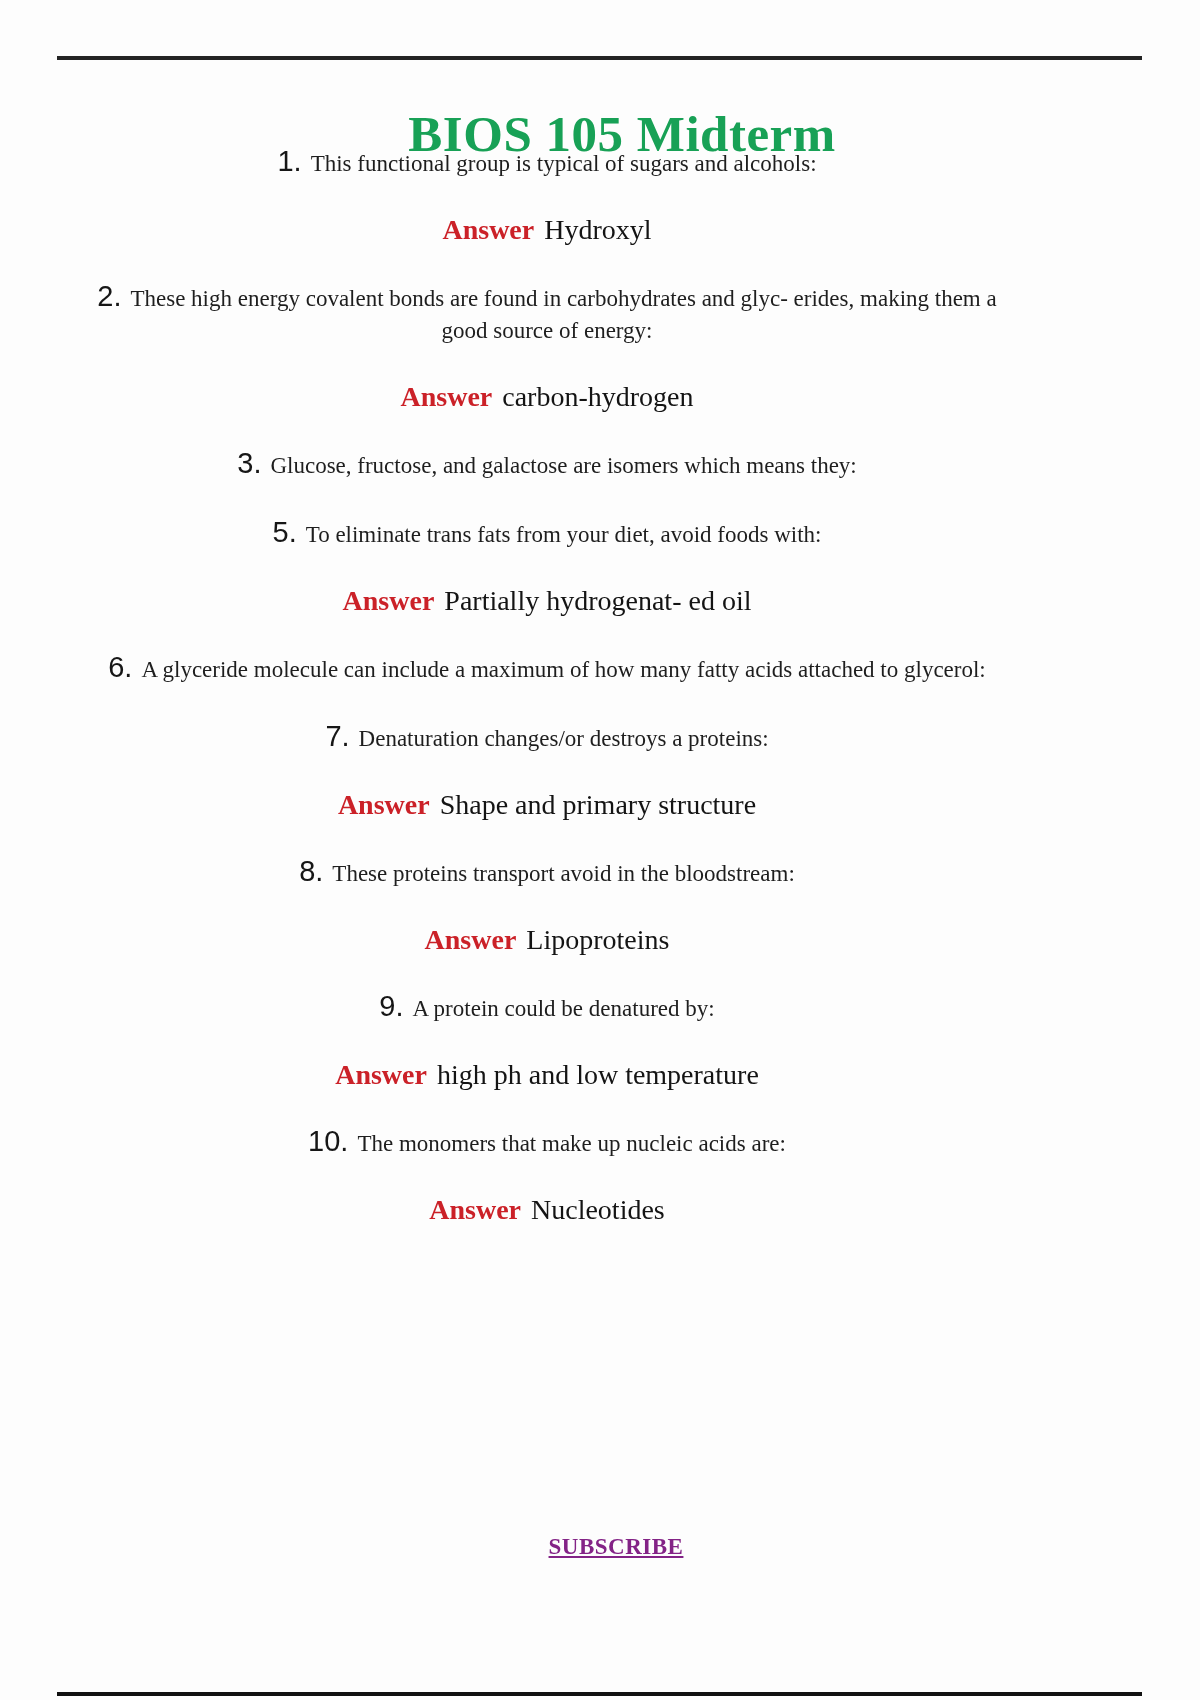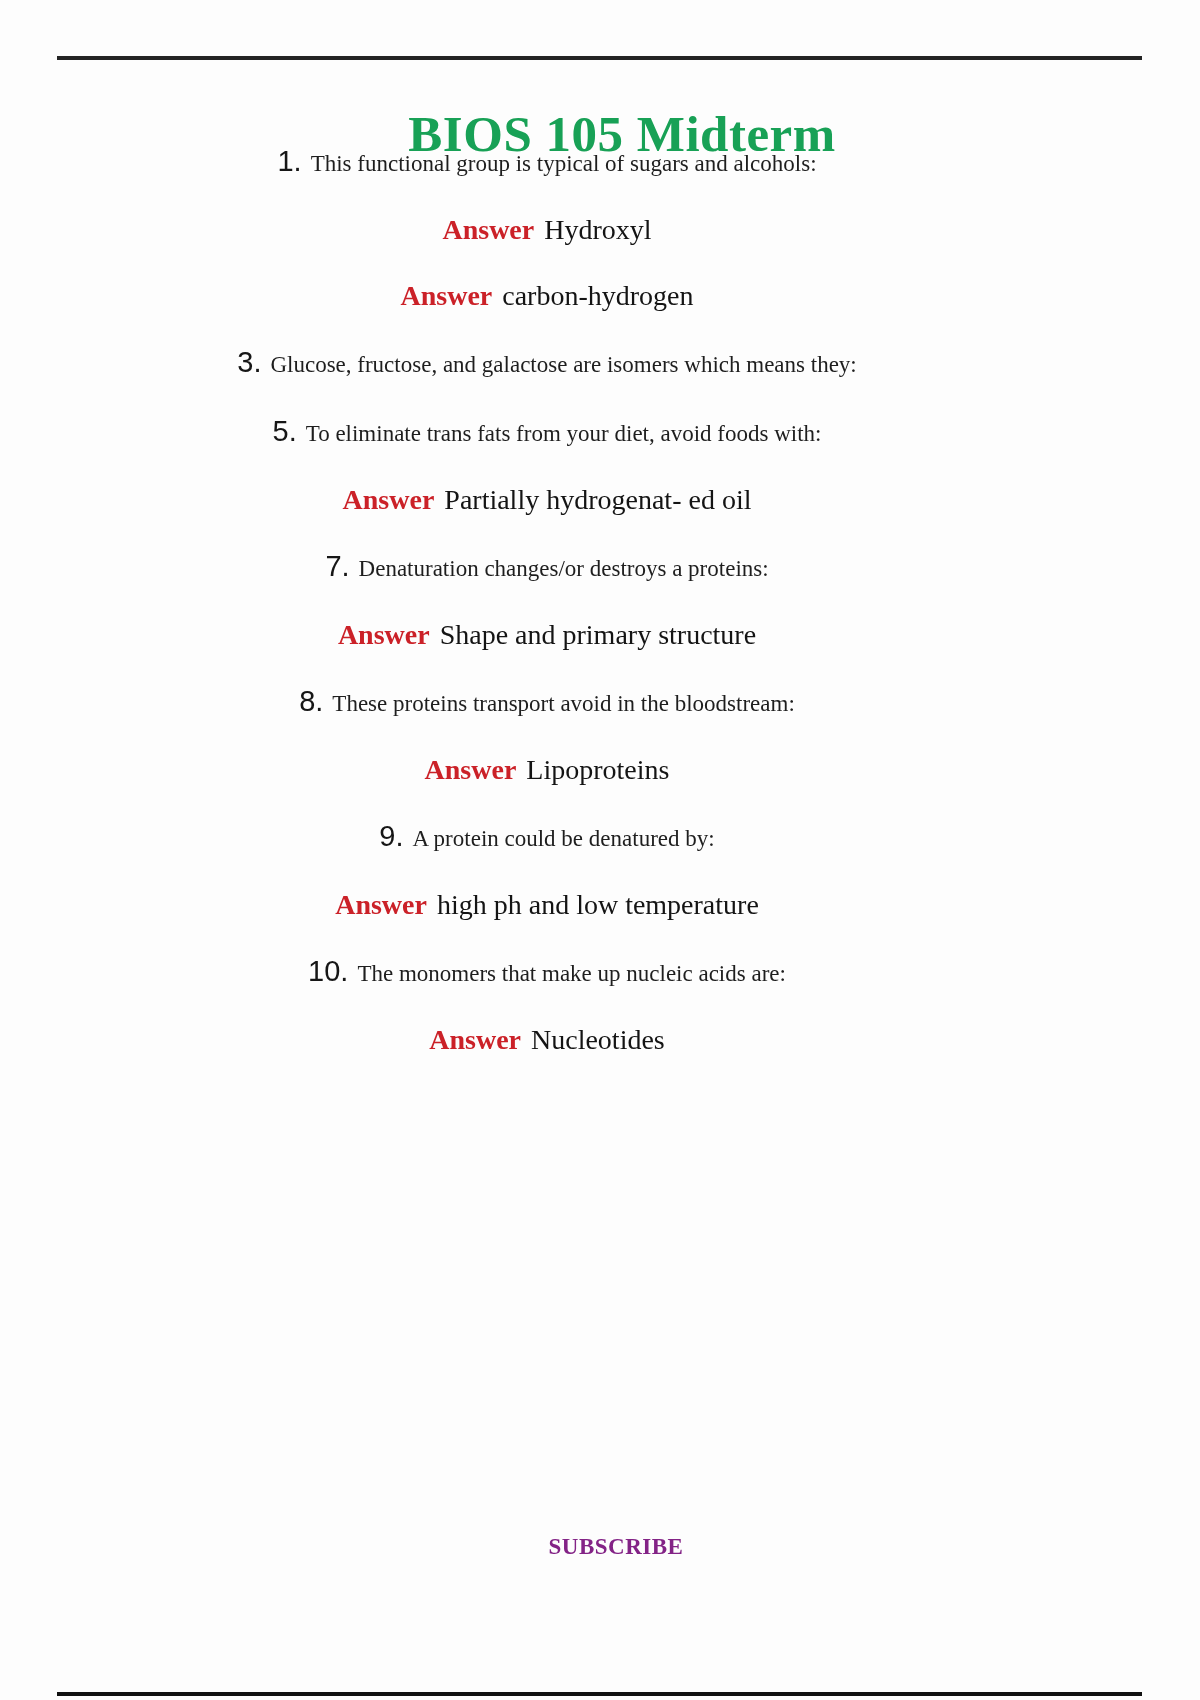--- a/index.html
+++ b/index.html
@@ -40,56 +40,62 @@
   .alabel {
     font-weight: bold; color: var(--answer-red, #cb2128); margin-right: 10px;
   }
 
   .subscribe {
     position: absolute; top: 1534px; left: 16px; width: 1200px;
     text-align: center;
     font-size: 23px; font-weight: bold; letter-spacing: 0.5px;
     color: var(--subscribe-purple, #832386);
   }
-  .subscribe span { cursor: pointer; }
+  .subscribe span { cursor: pointer; text-decoration: underline; }
 </style>
 </head>
 <body style="--title-green: #18a156; --answer-red: #cb2128; --subscribe-purple: #832386; --rule: #242424; background: rgb(253, 253, 253);">
 
 <div class="page">
 
   <div class="rule rule-top"></div>
 
   <h1 class="title">BIOS 105 Midterm</h1>
 
   <div class="content">
 
     <p class="q block">
       <span class="qnum">1.</span><span class="qtext">This functional group is typical of sugars and alcohols:</span>
     </p>
     <p class="a block">
       <span class="alabel">Answer</span><span class="atext">Hydroxyl</span>
     </p>
 
+    <p class="q block">
+      <span class="qnum">2.</span><span class="qtext">These high energy covalent bonds are found in carbohydrates and glyc- erides, making them a good source of energy:</span>
+    </p>
     <p class="a block">
       <span class="alabel">Answer</span><span class="atext">carbon-hydrogen</span>
     </p>
 
     <p class="q block">
       <span class="qnum">3.</span><span class="qtext">Glucose, fructose, and galactose are isomers which means they:</span>
     </p>
 
 
     <p class="q block">
       <span class="qnum">5.</span><span class="qtext">To eliminate trans fats from your diet, avoid foods with:</span>
     </p>
     <p class="a block">
       <span class="alabel">Answer</span><span class="atext">Partially hydrogenat- ed oil</span>
     </p>
 
+    <p class="q block">
+      <span class="qnum">6.</span><span class="qtext">A glyceride molecule can include a maximum of how many fatty acids attached to glycerol:</span>
+    </p>
 
     <p class="q block">
       <span class="qnum">7.</span><span class="qtext">Denaturation changes/or destroys a proteins:</span>
     </p>
     <p class="a block">
       <span class="alabel">Answer</span><span class="atext">Shape and primary structure</span>
     </p>
 
     <p class="q block">
       <span class="qnum">8.</span><span class="qtext">These proteins transport avoid in the bloodstream:</span>

